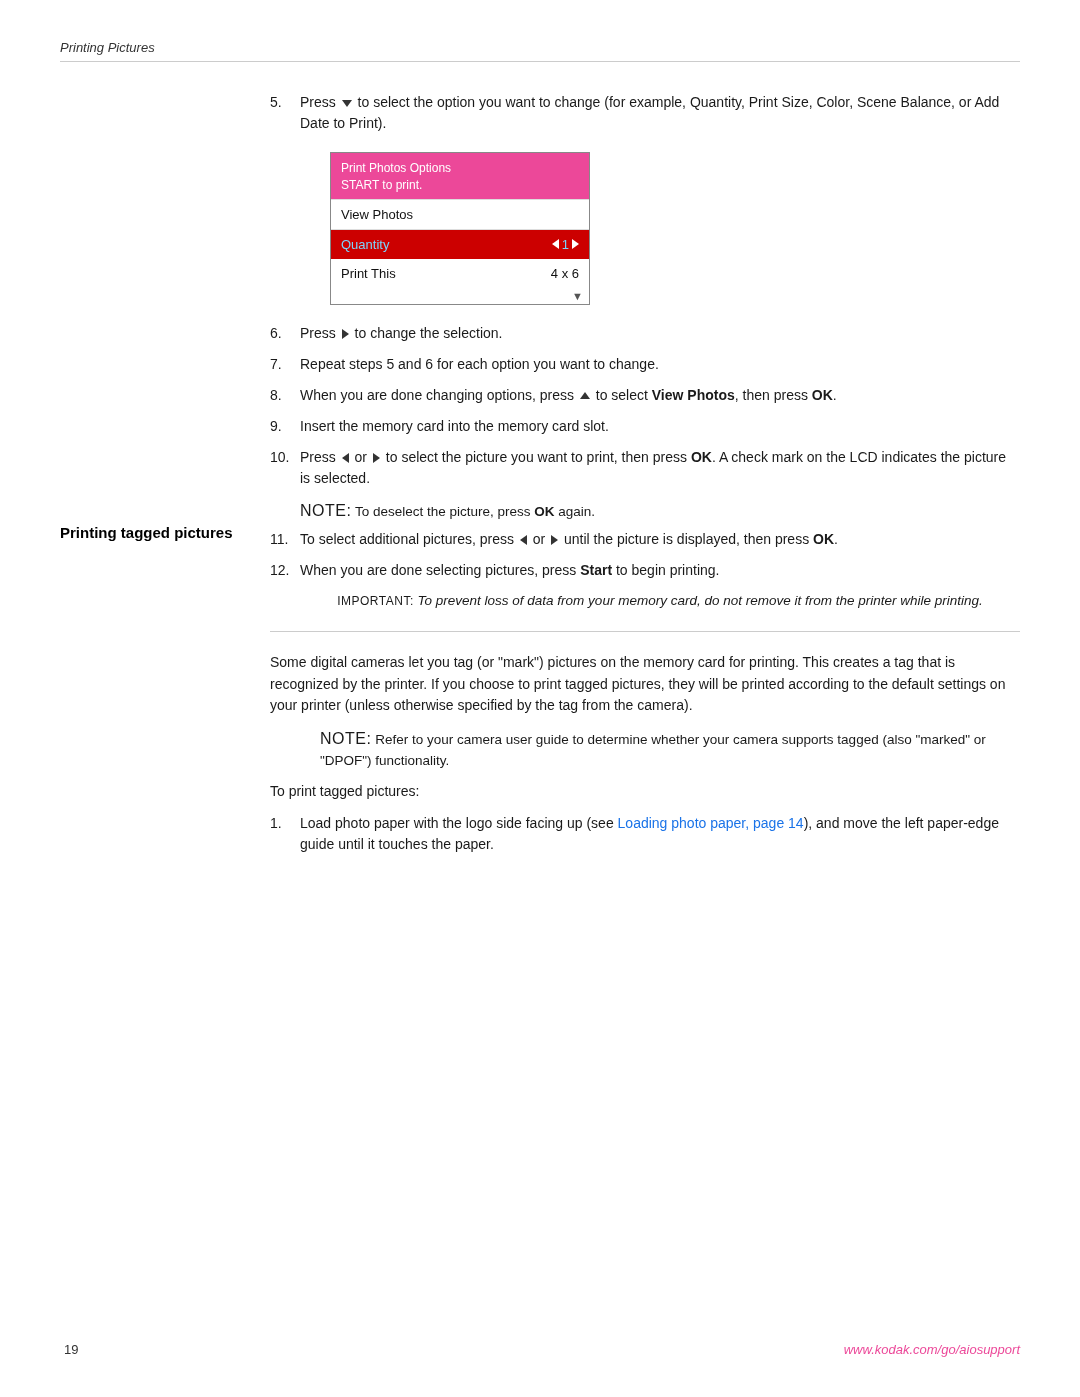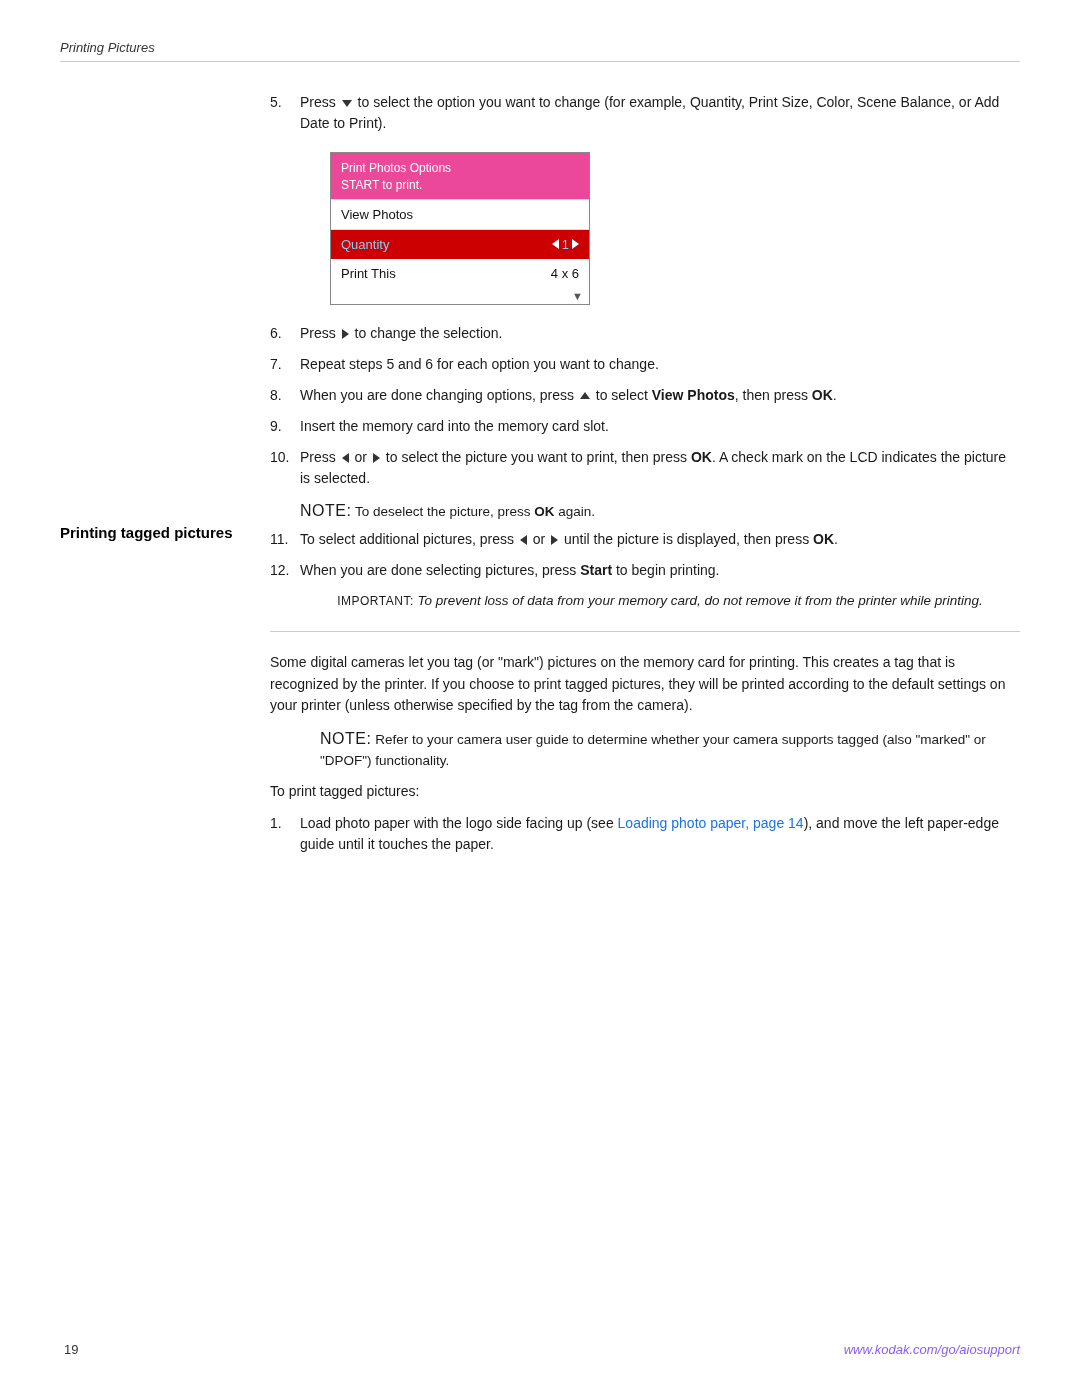--- a/index.html
+++ b/index.html
@@ -188,21 +188,21 @@
     }
 
     .footer-page {
       font-size: 13px;
       color: #333;
     }
 
     .footer-url {
       font-size: 13px;
       font-style: italic;
-      color: #8b5cf6;
+      color: #ec4899;
     }
 
     .arrow-down {
       display: inline-block;
       width: 0;
       height: 0;
       border-left: 5px solid transparent;
       border-right: 5px solid transparent;
       border-top: 7px solid #333;
       vertical-align: middle;

